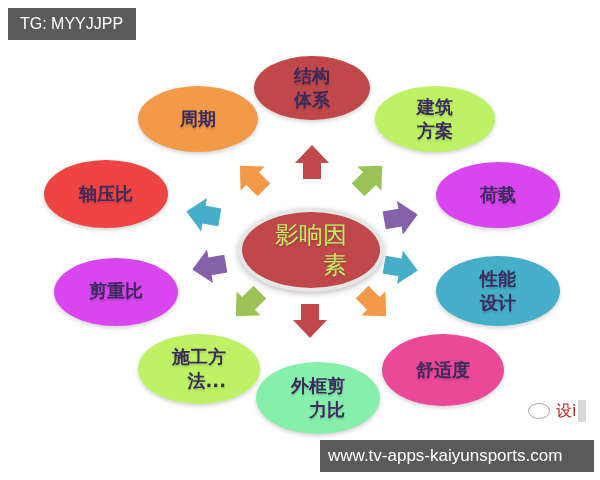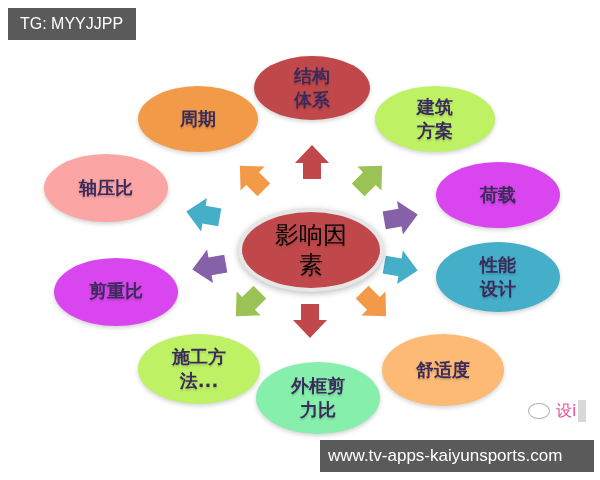--- a/index.html
+++ b/index.html
@@ -1,24 +1,24 @@
 <!DOCTYPE html>
 <html><head>
 <meta charset="utf-8">
 <style>
   html, body { margin: 0; padding: 0; }
   body { width: 600px; height: 480px; position: relative; background: #ffffff; overflow: hidden; font-family: "DejaVu Sans", sans-serif; }
   .tag { position: absolute; background: #5a5a5a; color: #ffffff; font-family: "Liberation Sans", sans-serif; font-size: 16px; line-height: 32px; padding: 0 12px; }
   #tg-tag { left: 8px; top: 8px; height: 32px; width: 104px; }
   #url-tag { left: 320px; top: 440px; height: 32px; width: 258px; font-size: 17px; padding: 0 8px; }
-  .node { position: absolute; border-radius: 50%; display: flex; align-items: center; justify-content: center; text-align: center; color: #3b2a5c; font-weight: bold; font-size: 18px; line-height: 24px; box-shadow: 0 2px 4px rgba(0,0,0,0.18); white-space: pre-line; }
+  .node { position: absolute; border-radius: 50%; display: flex; align-items: center; justify-content: center; text-align: right; color: #3b2a5c; font-weight: bold; font-size: 18px; line-height: 24px; box-shadow: 0 2px 4px rgba(0,0,0,0.18); white-space: pre-line; }
   .node span { text-shadow: 0 2px 2px rgba(0,0,0,0.15); }
-  .center { border: 4px solid #e6e6e6; color: #000000; font-weight: normal; font-size: 24px; line-height: 30px; font-family: "DejaVu Serif", serif; box-shadow: 0 2px 6px rgba(0,0,0,0.25); }
+  .center { border: 4px solid #e6e6e6; color: #bef264; font-weight: normal; font-size: 24px; line-height: 30px; font-family: "DejaVu Serif", serif; box-shadow: 0 2px 6px rgba(0,0,0,0.25); }
   svg.arrows { position: absolute; left: 0; top: 0; }
-  .wm { position: absolute; left: 528px; top: 400px; color: #ec4899; font-size: 16px; }
+  .wm { position: absolute; left: 528px; top: 400px; color: #b91c1c; font-size: 16px; }
   .wm .bubble { display: inline-block; width: 20px; height: 14px; border: 1px solid #b0b0b0; border-radius: 50%; vertical-align: middle; margin-right: 6px; }
   .wm .edge { display: inline-block; width: 8px; height: 22px; background: #d8d8d8; vertical-align: middle; margin-left: 2px; }
 </style>
 </head>
 <body>
 
 <svg class="arrows" width="600" height="480">
   <defs>
     <polygon id="arr" points="-9,14 -9,-2 -17,-2 0,-20 17,-2 9,-2 9,14"></polygon>
   </defs>
@@ -63,39 +63,39 @@
   <span>结构
 体系</span>
 </div>
 <div class="node" style="left:375px; top:86px; width:120px; height:66px; background:#bef264;">
   <span>建筑
 方案</span>
 </div>
 <div class="node" style="left:436px; top:162px; width:124px; height:66px; background:#d946ef;">
   <span>荷载</span>
 </div>
-<div class="node" style="left:436px; top:242px; width:124px; height:70px; background:#45aec8;">
+<div class="node" style="left:436px; top:256px; width:124px; height:70px; background:#45aec8;">
   <span>性能
 设计</span>
 </div>
-<div class="node" style="left:382px; top:334px; width:122px; height:72px; background:#fdba74;">
+<div class="node" style="left:382px; top:334px; width:122px; height:72px; background:#ec4899;">
   <span>舒适度</span>
 </div>
 <div class="node" style="left:256px; top:362px; width:124px; height:72px; background:#86efac;">
   <span>外框剪
 力比</span>
 </div>
 <div class="node" style="left:138px; top:334px; width:122px; height:70px; background:#bef264;">
   <span>施工方
 法...</span>
 </div>
 <div class="node" style="left:54px; top:258px; width:124px; height:68px; background:#d946ef;font-family:Liberation Mono, monospace;">
   <span>剪重比</span>
 </div>
-<div class="node" style="left:44px; top:154px; width:124px; height:68px; background:#fca5a5;">
+<div class="node" style="left:44px; top:160px; width:124px; height:68px; background:#ef4444;">
   <span>轴压比</span>
 </div>
 <div class="node" style="left:138px; top:86px; width:120px; height:66px; background:#f29a48;font-family:Liberation Serif, serif;">
   <span>周期</span>
 </div>
 
 <div class="wm">
   <span class="bubble"></span><span>设i</span><span class="edge"></span>
 </div>
 

